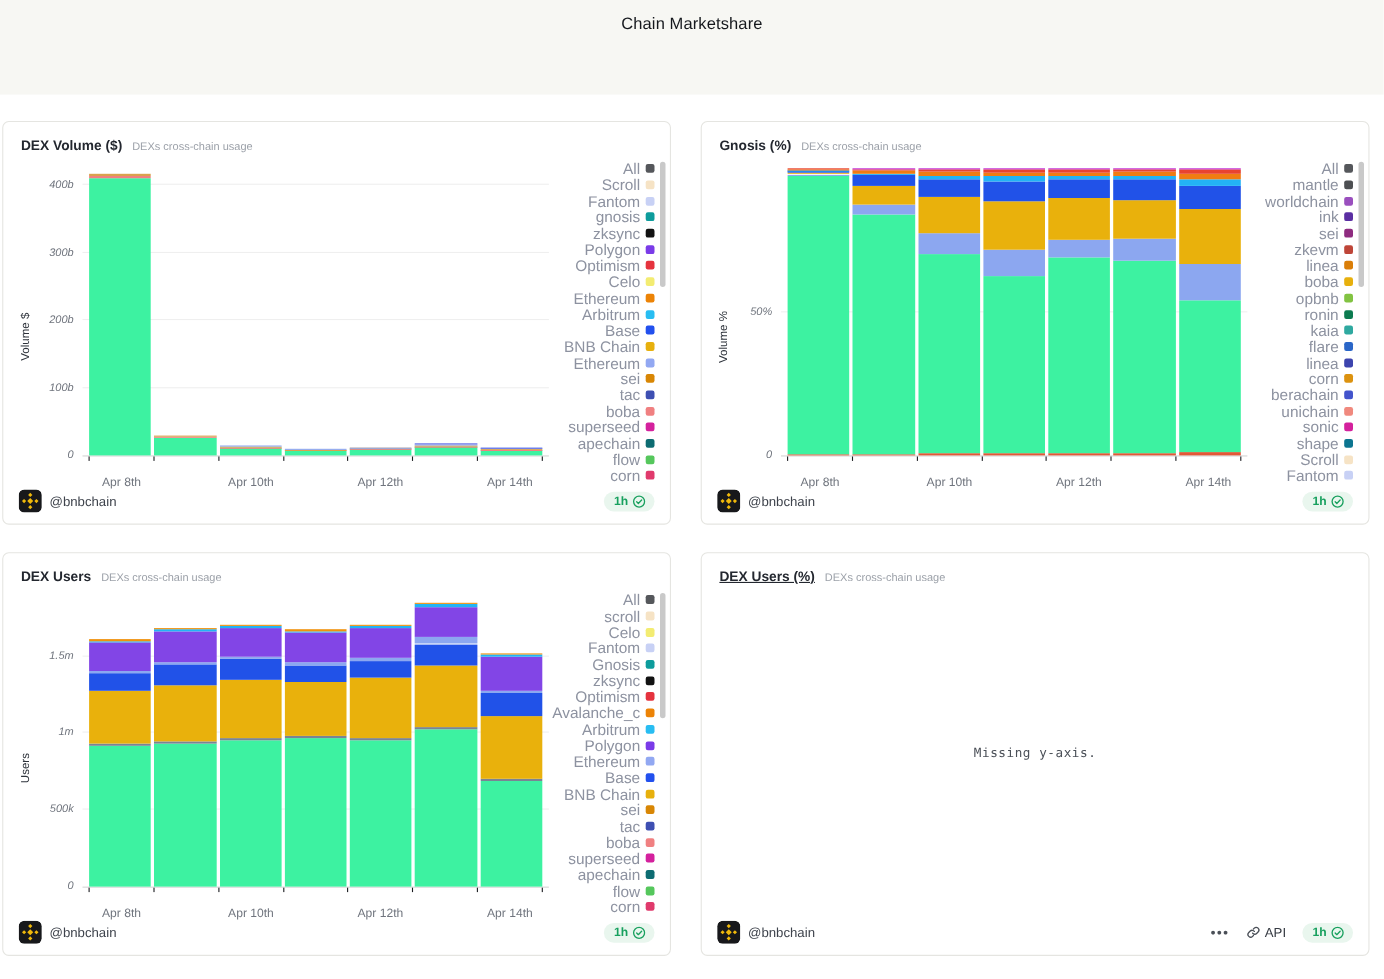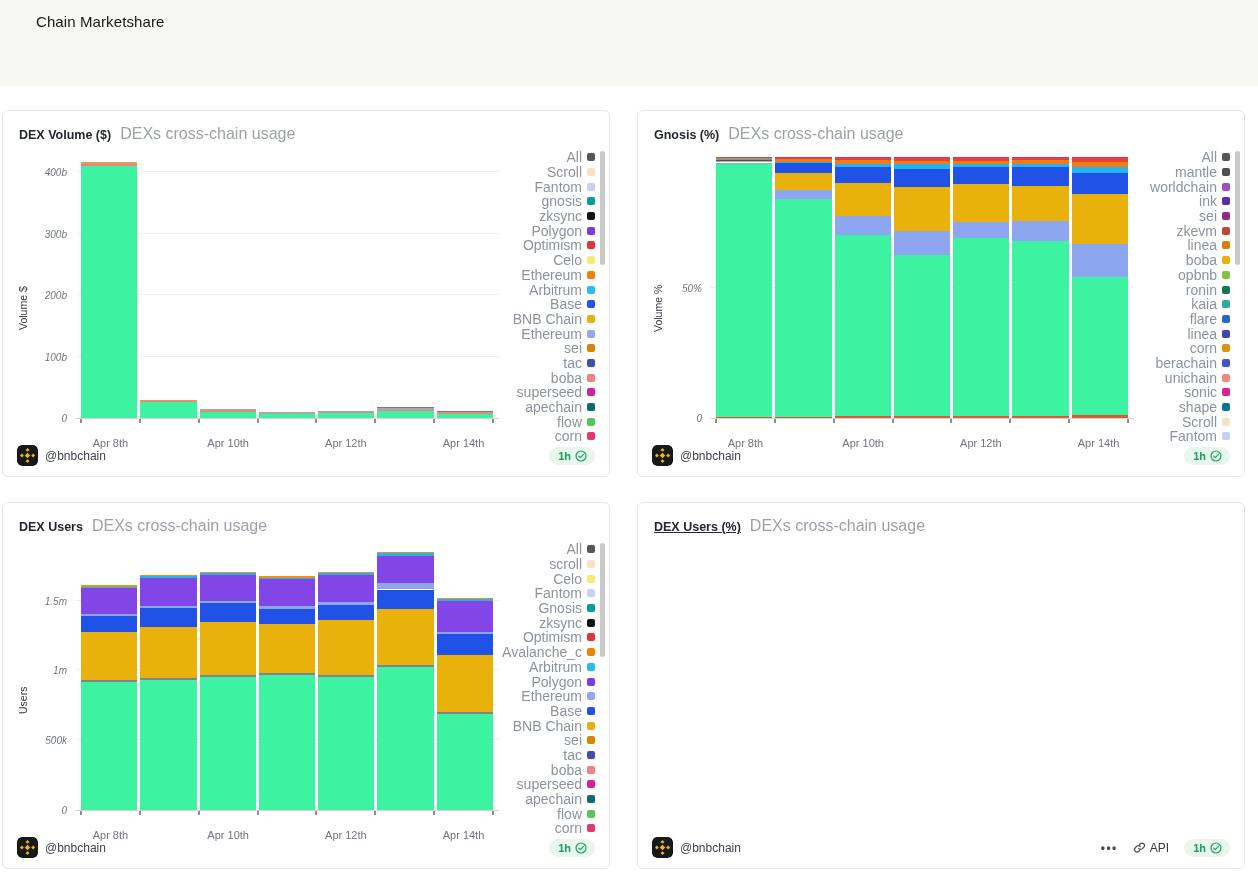--- a/index.html
+++ b/index.html
@@ -1,27 +1,27 @@
 <!DOCTYPE html>
 <html><head>
 <meta charset="utf-8">
 <style>
   * { box-sizing: border-box; margin: 0; padding: 0; }
   html,body { width:1258px; height:890px; overflow:hidden; background:#ffffff;
     font-family:"Liberation Sans", sans-serif; }
-  .page-header { height:86px; background:#F7F7F3; padding:13px 36px; }
+  .page-header { height:86px; background:#F7F7F3; padding:13px 36px;text-align:center; }
   .page-title { font-size:15px; font-weight:500; color:#15181D; letter-spacing:.1px; }
 
   .grid { display:grid; grid-template-columns:608px 608px; gap:25px 27px; margin:24px 13px 0 2px; }
   .card { height:367px; background:#fff; border:1px solid #E5E5E1; border-radius:6px;
           padding:12px 14px 10px; display:flex; flex-direction:column; position:relative; }
   .card-head { display:flex; align-items:baseline; gap:9px; margin:2px 2px 6px; flex:0 0 auto; }
   .card-title { font-size:12.5px; font-weight:700; color:#23272F; }
   .card-title.u { text-decoration:underline; }
-  .card-sub { font-size:16px; color:#9CA1A9; }
+  .card-sub { font-size:10px; color:#9CA1A9; }
 
   .card-body { display:flex; flex:1 1 auto; min-height:0; }
   .y-title { writing-mode:vertical-rl; transform:rotate(180deg); font-size:10.5px; color:#2E333B;
              width:14px; text-align:center; padding-bottom:30px; }
   .plot-col { flex:1 1 auto; position:relative; padding-left:44px; padding-top:8px; min-width:0; }
   .plot { position:relative; height:262px; border-bottom:1px solid #D4D4D4; }
   .gridline { position:absolute; left:0; right:0; height:1px; background:#EFEFEF; }
   .y-tick { position:absolute; left:-8px; transform:translate(-100%,50%); font-size:10px;
             color:#70757E; white-space:nowrap;font-style:italic; }
   .bars { position:absolute; left:0; right:0; top:0; bottom:0; display:flex; gap:3px; padding:0 6px; }
@@ -685,20 +685,23 @@
         </svg>
       </span>
     </div>
   </div>
 
   <div class="card">
     <div class="card-head">
       <span class="card-title u">DEX Users (%)</span>
       <span class="card-sub">DEXs cross-chain usage</span>
     </div>
+    <div class="empty-body">
+      <span class="empty-msg">Missing y-axis.</span>
+    </div>
     <div class="card-foot">
       <div class="foot-left">
         <svg class="logo" viewBox="0 0 24 24">
           <rect width="24" height="24" rx="5.5" fill="#17181B"></rect>
           <g fill="#F0B90B">
             <path d="M12 8.9 15.1 12 12 15.1 8.9 12Z"></path>
             <path d="M12 3.4 14.2 5.6 12 7.8 9.8 5.6Z"></path>
             <path d="M12 16.2 14.2 18.4 12 20.6 9.8 18.4Z"></path>
             <path d="M5.6 9.8 7.8 12 5.6 14.2 3.4 12Z"></path>
             <path d="M18.4 9.8 20.6 12 18.4 14.2 16.2 12Z"></path>

